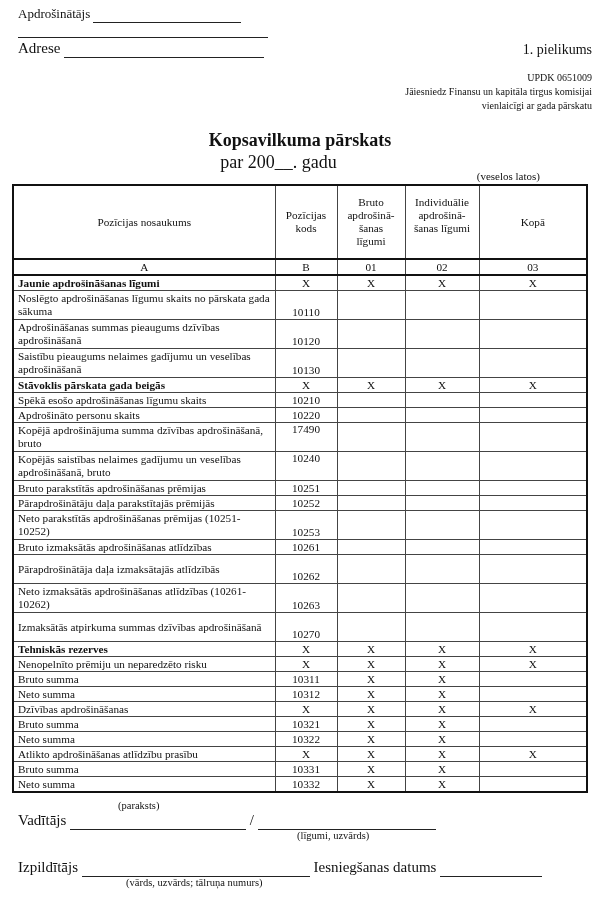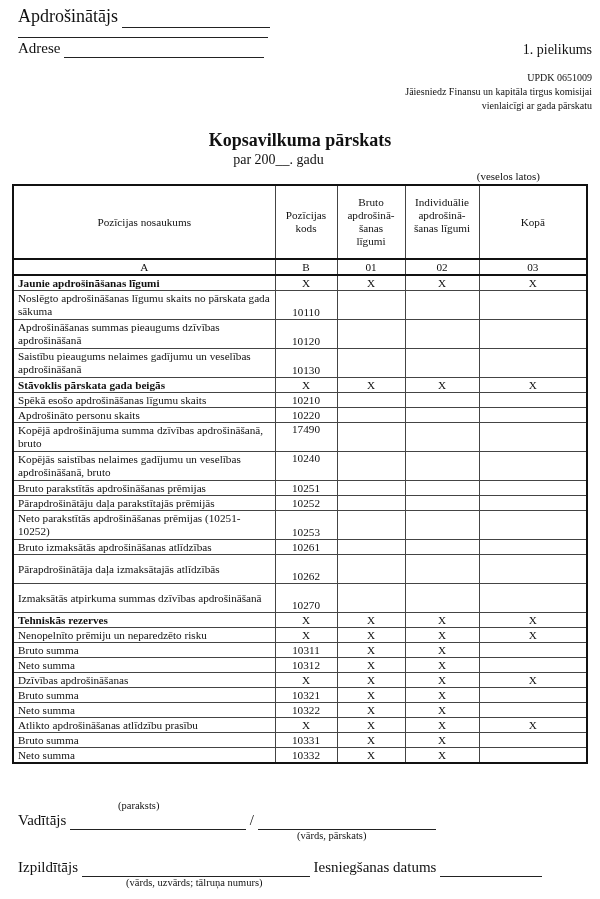--- a/index.html
+++ b/index.html
@@ -1,26 +1,26 @@
 <!DOCTYPE html>
 <html><head>
 <meta charset="utf-8">
 <style>
   html, body { margin:0; padding:0; background:#ffffff; }
   body { width:600px; height:899px; position:relative; overflow:hidden;
          font-family:"Liberation Serif", serif; color:#111; }
   .abs { position:absolute; }
   .field-line { display:inline-block; border-bottom:1px solid #222; vertical-align:baseline; }
-  #insurer { left:18px; top:6px; font-size:18px; }
+  #insurer { left:18px; top:6px; font-size:13px; }
   #insurer-extra { left:18px; top:37px; width:250px; border-bottom:1px solid #222; height:0; }
   #address { left:18px; top:40px; font-size:15px; }
   #appendix { right:8px; top:42px; font-size:14px; }
   #meta { right:8px; top:71px; font-size:10px; text-align:right; line-height:14px; }
   #title { left:0; width:600px; top:130px; text-align:center; font-size:18px; font-weight:bold; }
-  #subtitle { left:0; width:557px; top:152px; text-align:center; font-size:14px; }
+  #subtitle { left:0; width:557px; top:152px; text-align:center; font-size:18px; }
   #units { right:60px; top:170px; font-size:11px; }
   table#report { position:absolute; left:12px; top:184px; width:576px; border-collapse:collapse;
                  border:2px solid #111; font-size:11.2px; }
   #report td, #report th { border:1px solid #444; padding:0 4px; vertical-align:middle; font-weight:normal; line-height:13px; }
   #report th { text-align:center; vertical-align:middle; }
   #report .hdr th { height:62px; }
   #report .letters td { text-align:center; height:14px; border-bottom:2px solid #111; border-top:2px solid #111; }
   #report td.c { text-align:center; }
   #report td.code-bottom { vertical-align:bottom; text-align:center;margin-left:16px; }
   #report td.code-top { vertical-align:top; text-align:center; }
@@ -188,20 +188,27 @@
         <td class="c"></td>
       </tr>
       <tr class="r2">
         <td class="name">Pārapdrošinātāja daļa izmaksātajās atlīdzībās</td>
         <td class="code-bottom">10262</td>
         <td class="c"></td>
         <td class="c"></td>
         <td class="c"></td>
       </tr>
       <tr class="r2">
+        <td class="name">Neto izmaksātās apdrošināšanas atlīdzības (10261-10262)</td>
+        <td class="code-bottom">10263</td>
+        <td class="c"></td>
+        <td class="c"></td>
+        <td class="c"></td>
+      </tr>
+      <tr class="r2">
         <td class="name">Izmaksātās atpirkuma summas dzīvības apdrošināšanā</td>
         <td class="code-bottom">10270</td>
         <td class="c"></td>
         <td class="c"></td>
         <td class="c"></td>
       </tr>
       <tr class="bold r1">
         <td class="name">Tehniskās rezerves</td>
         <td class="c">X</td>
         <td class="c">X</td>
@@ -274,21 +281,21 @@
     </tbody>
 </table>
 
 <div class="abs sig" style="left:18px;top:812px;">
   <span>Vadītājs</span>
   <span class="field-line" style="width:176px;">&nbsp;</span>
   <span>/</span>
   <span class="field-line" style="width:178px;">&nbsp;</span>
 </div>
 <div class="abs sig-sub" style="left:118px;top:800px;">(paraksts)</div>
-<div class="abs sig-sub" style="left:297px;top:830px;">(vārds, pārskats)</div>
+<div class="abs sig-sub" style="left:297px;top:830px;">(līgumi, uzvārds)</div>
 
 <div class="abs sig" style="left:18px;top:859px;">
   <span>Izpildītājs</span>
   <span class="field-line" style="width:228px;">&nbsp;</span>
   <span>Iesniegšanas datums</span>
   <span class="field-line" style="width:102px;">&nbsp;</span>
 </div>
 <div class="abs sig-sub" style="left:126px;top:877px;">(vārds, uzvārds; tālruņa numurs)</div>
 
 </body></html>

